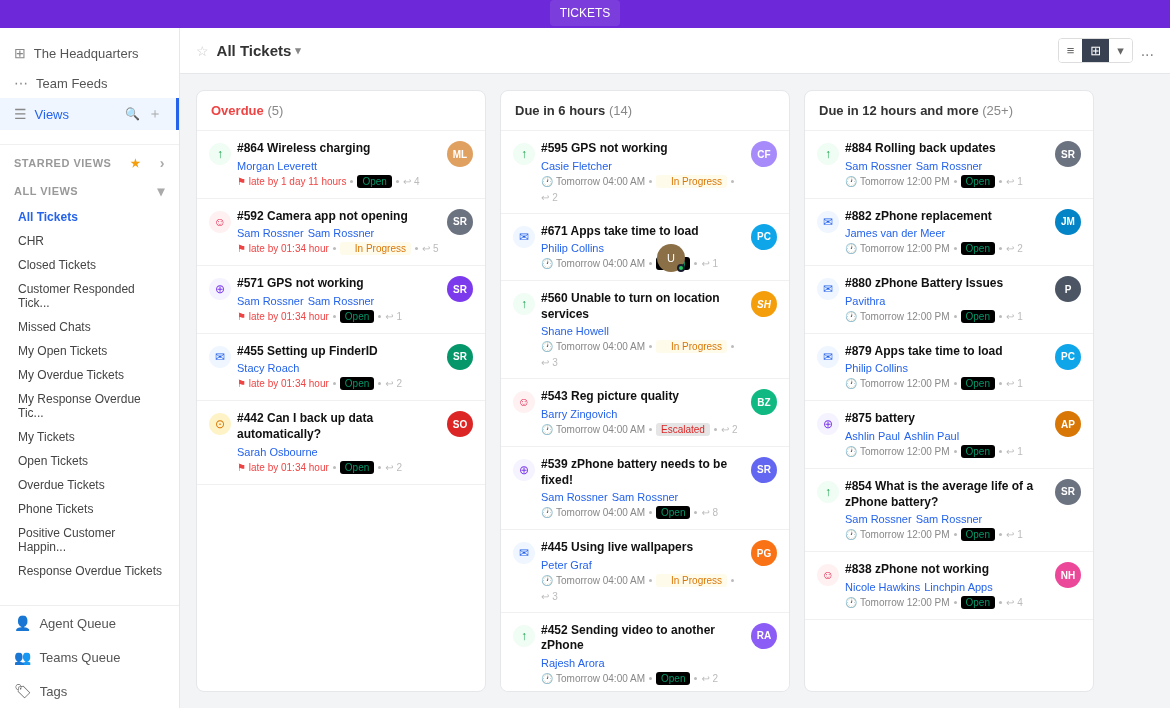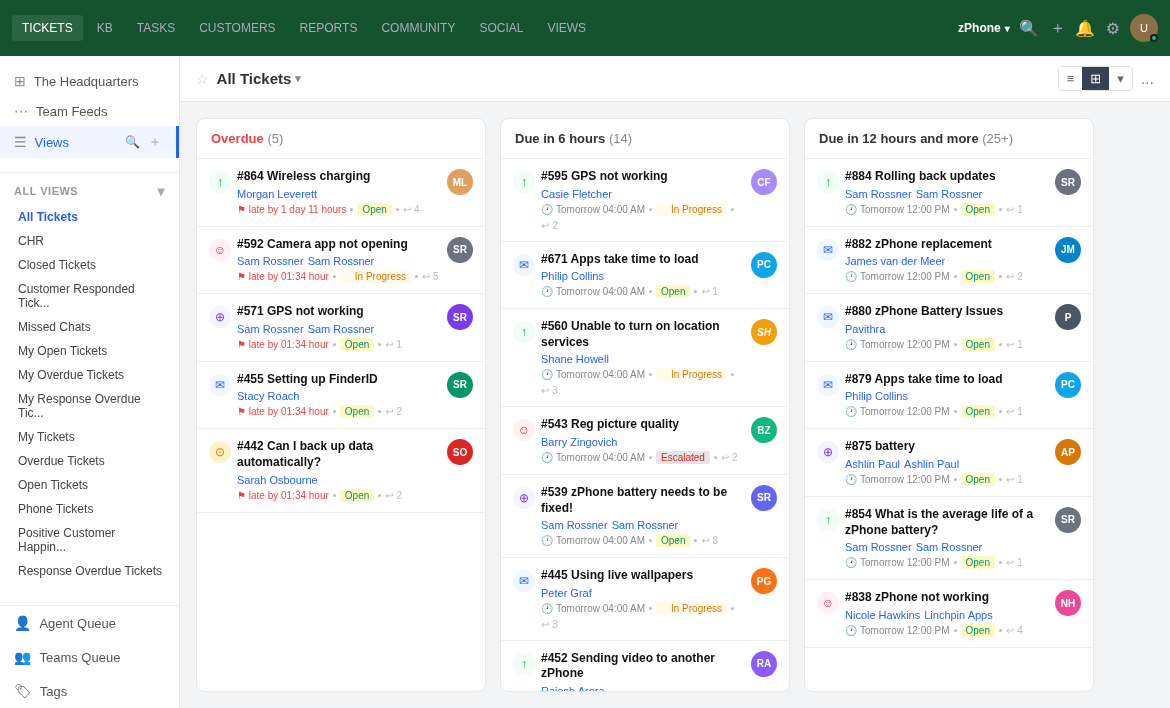--- a/index.html
+++ b/index.html
@@ -1,19 +1,19 @@
 <!DOCTYPE html>
 <html><head>
   <meta charset="utf-8">
   <style>
     * { box-sizing: border-box; margin: 0; padding: 0; }
     body { font-family: -apple-system, BlinkMacSystemFont, 'Segoe UI', sans-serif; font-size: 13px; background: #f3f4f6; color: #333; height: 708px; overflow: hidden; display: flex; flex-direction: column; }
 
     
-    .top-nav { background: #14532d; color: #ccc; display: flex; align-items: center; height: 56px; padding: 0 12px; gap: 4px; flex-shrink: 0; }
+    .top-nav { background: #6d28d9; color: #ccc; display: flex; align-items: center; height: 28px; padding: 0 12px; gap: 4px; flex-shrink: 0; flex-direction: column; }
     .top-nav .nav-item { padding: 6px 10px; font-size: 12px; font-weight: 500; color: #aab; cursor: pointer; border-radius: 4px; }
     .top-nav .nav-item.active { color: #fff; background: rgba(255,255,255,0.1); }
     .top-nav .spacer { flex: 1; }
     .top-nav .nav-right { display: flex; align-items: center; gap: 10px; }
     .top-nav .zphone-label { color: #fff; font-size: 12px; font-weight: 600; display: flex; align-items: center; gap: 4px; }
     .top-nav .icon-btn { color: #aab; cursor: pointer; font-size: 16px; }
     .top-nav .avatar-top { width: 28px; height: 28px; border-radius: 50%; background: #8B6F47; display: flex; align-items: center; justify-content: center; font-size: 11px; color: #fff; position: relative; }
     .online-dot { width: 8px; height: 8px; background: #22c55e; border-radius: 50%; position: absolute; bottom: 0; right: 0; border: 2px solid #1a1a2e; }
 
     
@@ -63,21 +63,21 @@
     .ticket-card { padding: 10px 12px; border-bottom: 1px solid #f0f0f0; cursor: pointer; background: #fff; }
     .ticket-card-header { display: flex; align-items: flex-start; justify-content: space-between; gap: 6px; }
     .ticket-icon { width: 22px; height: 22px; border-radius: 50%; display: flex; align-items: center; justify-content: center; font-size: 12px; flex-shrink: 0; margin-top: 2px; }
     .ticket-info { flex: 1; min-width: 0; }
     .ticket-title { font-size: 12px; font-weight: 600; color: #111; line-height: 1.3; margin-bottom: 3px; }
     .ticket-agents { display: flex; gap: 4px; flex-wrap: wrap; margin-bottom: 3px; }
     .agent-name { font-size: 11px; color: #2563eb; cursor: pointer; }
     .ticket-meta { display: flex; align-items: center; gap: 4px; font-size: 10px; color: #888; flex-wrap: wrap; }
     .ticket-meta .dot { width: 3px; height: 3px; background: #bbb; border-radius: 50%; }
     .status-badge { font-size: 10px; padding: 1px 5px; border-radius: 3px; }
-    .status-open { color: #059669; background: #fef9c3; }
+    .status-open { color: #059669; background: #000000; }
     .status-progress { color: #d97706; background: #fffbeb; padding-left: 15px; }
     .status-escalated { color: #dc2626; background: #e5e5e5; }
     .late-badge { color: #ef4444; font-size: 10px; display: flex; align-items: center; gap: 2px; }
     .ticket-avatar { width: 26px; height: 26px; border-radius: 50%; flex-shrink: 0; display: flex; align-items: center; justify-content: center; font-size: 10px; font-weight: 600; color: #fff; }
     .reply-icon { font-size: 10px; color: #bbb; }
   </style>
 </head>
 <body>
 
 <nav class="top-nav">
@@ -120,38 +120,43 @@
       <div class="sidebar-item active">
         <span class="icon">☰</span>
         <span class="sidebar-label">Views</span>
         <span style="margin-left:auto; color:#aaa; font-size:12px;">🔍</span>
         <span style="color:#aaa; font-size:14px;">＋</span>
       </div>
     </div>
 
     <hr class="sidebar-divider">
 
+    <div class="sidebar-section-header">
+      <span>STARRED VIEWS</span>
+      <span style="color:#f59e0b;">★</span>
+      <span style="color:#aaa; font-size:14px; cursor:pointer;">›</span>
+    </div>
 
     <div class="sidebar-section-header">
       <span>ALL VIEWS</span>
       <span style="color:#aaa; font-size:14px;">▾</span>
     </div>
 
     <div class="views-list">
       <div class="view-item active">All Tickets</div>
       <div class="view-item">CHR</div>
       <div class="view-item">Closed Tickets</div>
       <div class="view-item">Customer Responded Tick...</div>
       <div class="view-item">Missed Chats</div>
       <div class="view-item">My Open Tickets</div>
       <div class="view-item">My Overdue Tickets</div>
       <div class="view-item">My Response Overdue Tic...</div>
       <div class="view-item">My Tickets</div>
+      <div class="view-item">Open Tickets</div>
       <div class="view-item">Overdue Tickets</div>
-      <div class="view-item">Open Tickets</div>
       <div class="view-item">Phone Tickets</div>
       <div class="view-item">Positive Customer Happin...</div>
       <div class="view-item">Response Overdue Tickets</div>
     </div>
 
     <div class="sidebar-bottom">
       <div class="sidebar-bottom-item">
         <span style="font-size:14px;">👤</span>
         <span>Agent Queue</span>
       </div>

